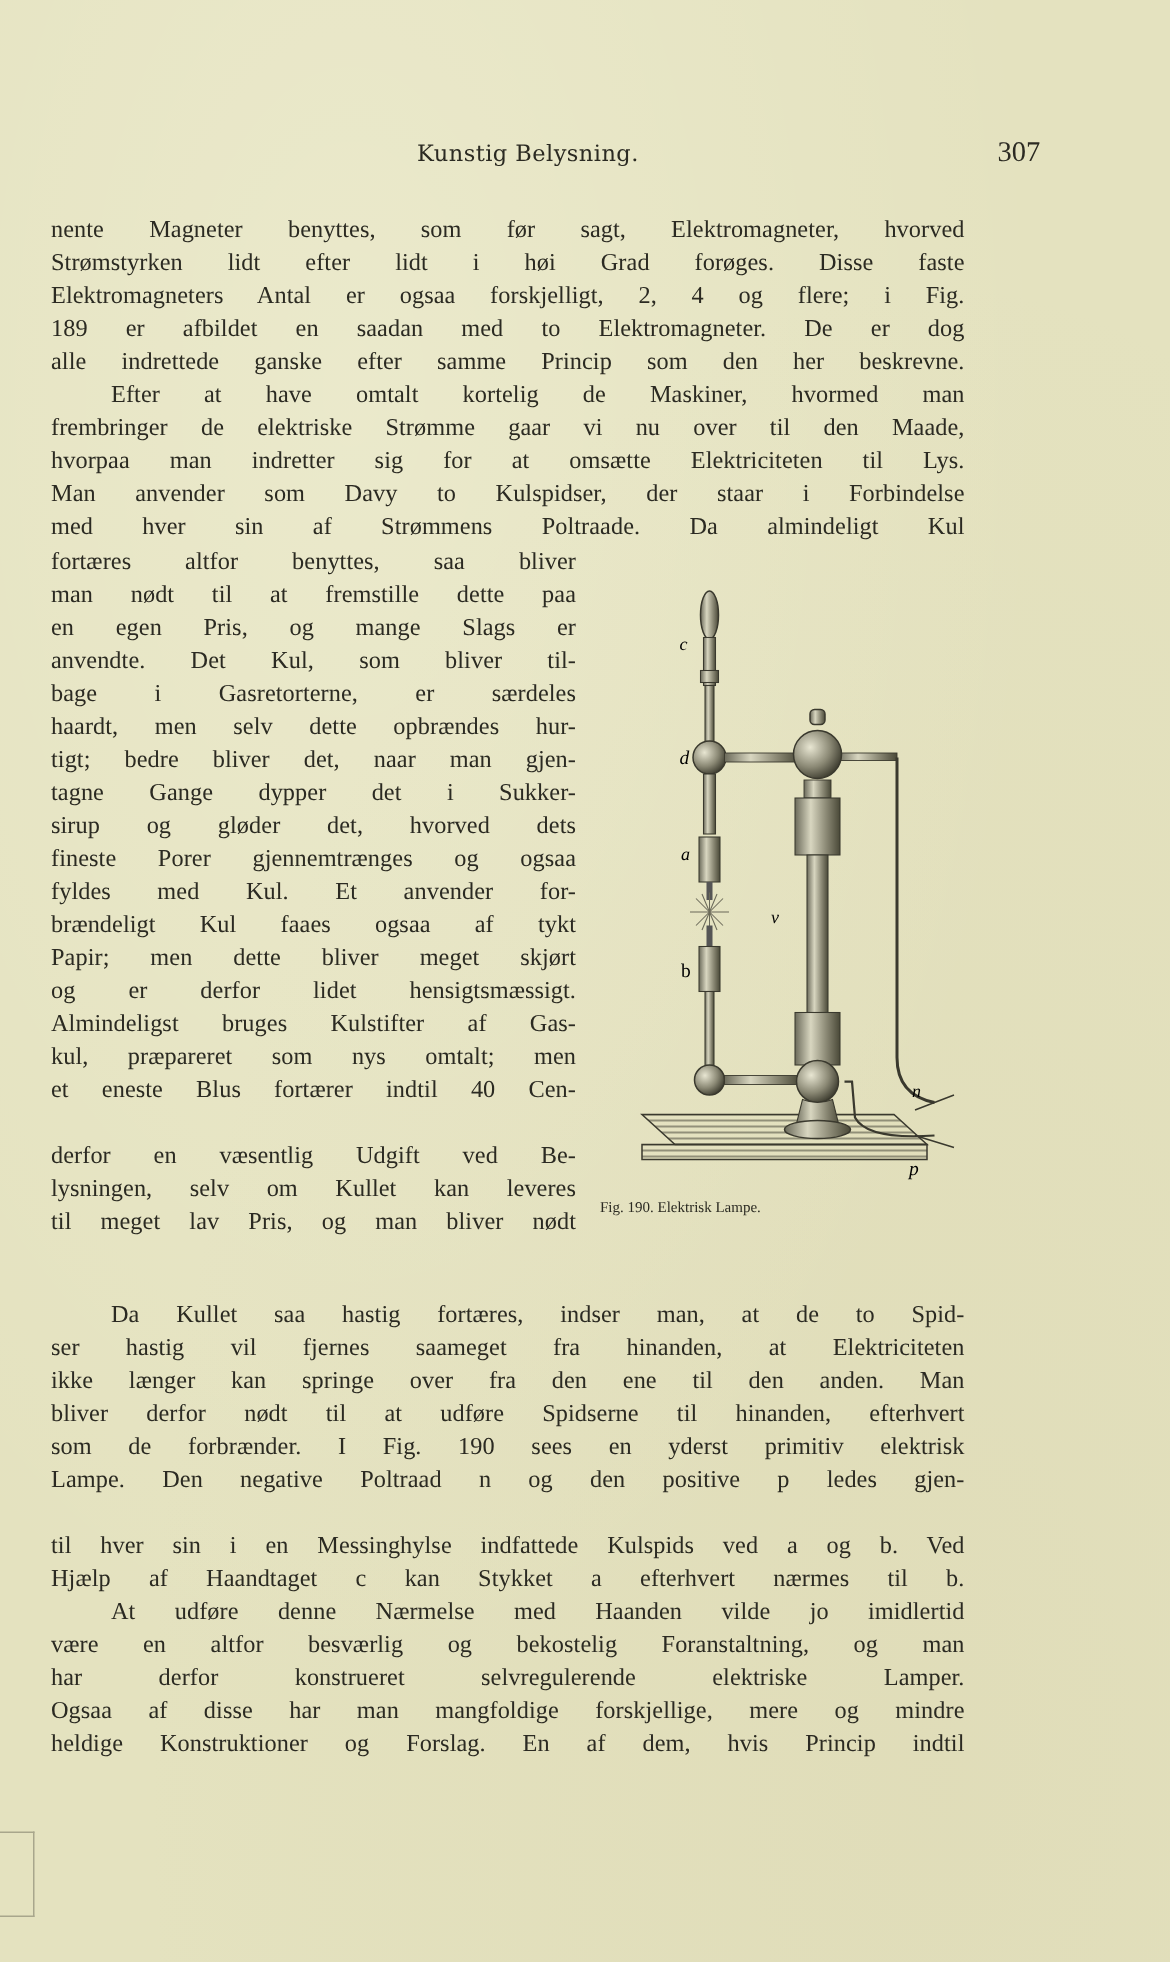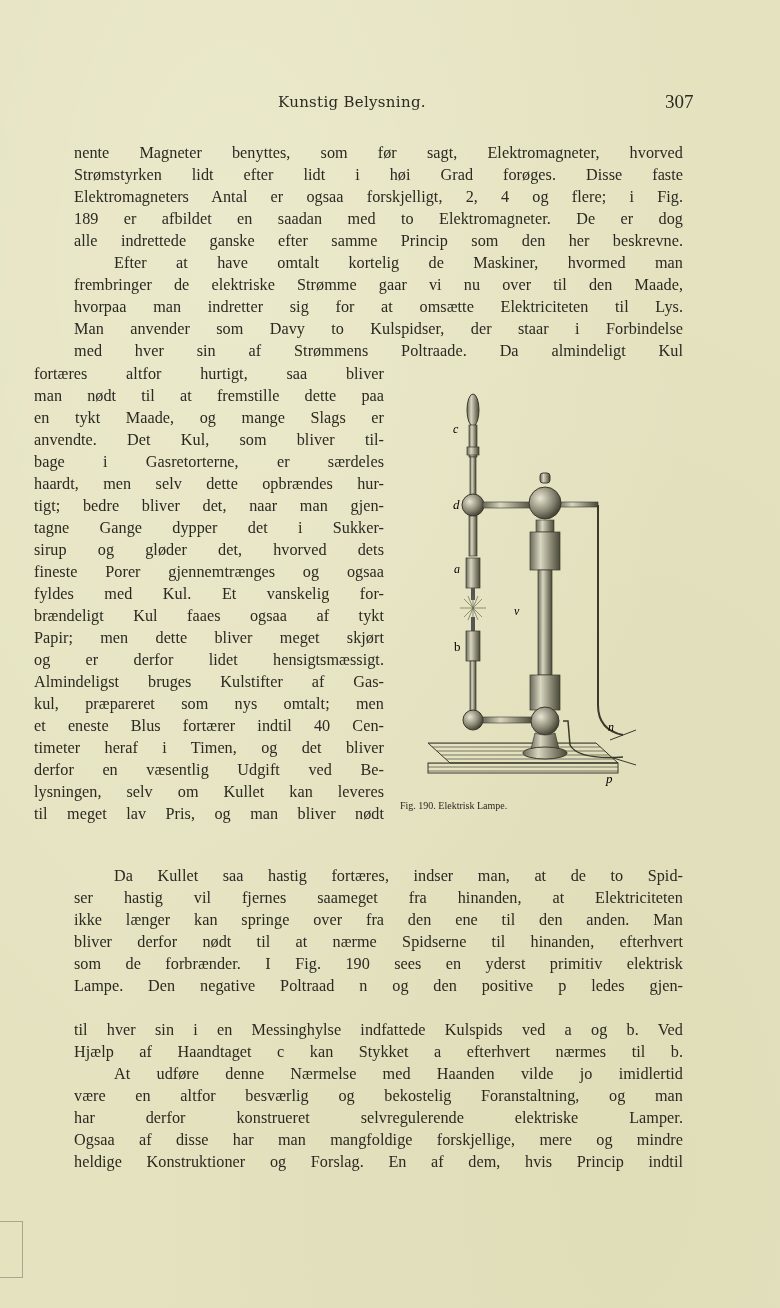--- a/index.html
+++ b/index.html
@@ -23,21 +23,21 @@
   .page-number {
     position:absolute; left:609px; top:-2px; font-size:19px;
     font-family: "Liberation Serif", serif;
     margin-left: 40px;
   }
   .line {
     position:absolute; left:34px; font-size:16.2px; line-height:22px; height:22px;
     white-space:nowrap; letter-spacing:0.05px;
     font-family: "Liberation Serif", serif;
   }
-  .full { width:609px; text-align:justify; text-align-last:justify;margin-left:40px; }
+  .full { width:609px; text-align:justify; text-align-last:justify; }
   .narrow { width:350px; text-align:justify; text-align-last:justify; }
   .last { text-align-last:left; }
   .indent { padding-left:40px; box-sizing:border-box; }
   .figure {
     position:absolute; left:398px; top:385px; width:240px; height:440px;
   }
   .caption {
     position:absolute; left:400px; top:800px; width:250px; font-size:10px;
     font-family: "Liberation Serif", serif; white-space:nowrap;
   }
@@ -60,38 +60,37 @@
   <div class="line full" style="top:164px">Strømstyrken lidt efter lidt i høi Grad forøges.   Disse faste</div>
   <div class="line full" style="top:186px">Elektromagneters Antal er ogsaa forskjelligt, 2, 4 og flere; i Fig.</div>
   <div class="line full" style="top:208px">189 er afbildet en saadan med to Elektromagneter.  De er dog</div>
   <div class="line full" style="top:230px">alle indrettede ganske efter samme Princip som den her beskrevne.</div>
   <div class="line full indent" style="top:252px">Efter at have omtalt kortelig de Maskiner, hvormed man</div>
   <div class="line full" style="top:274px">frembringer de elektriske Strømme gaar vi nu over til den Maade,</div>
   <div class="line full" style="top:296px">hvorpaa man indretter sig for at omsætte Elektriciteten til Lys.</div>
   <div class="line full" style="top:318px">Man anvender som Davy to Kulspidser, der staar i Forbindelse</div>
   <div class="line full" style="top:340px">med hver sin af Strømmens Poltraade.   Da almindeligt Kul</div>
 
-  <div class="line narrow" style="top:363px">fortæres  altfor  hurtigt,  saa  bliver</div>
+  <div class="line narrow" style="top:363px">fortæres  altfor  benyttes,  saa  bliver</div>
   <div class="line narrow" style="top:385px">man  nødt til at fremstille  dette paa</div>
-  <div class="line narrow" style="top:407px">en  tykt  Maade,  og  mange  Slags  er</div>
+  <div class="line narrow" style="top:407px">en  egen  Pris,  og  mange  Slags  er</div>
   <div class="line narrow" style="top:429px">anvendte.   Det  Kul,  som  bliver  til-</div>
   <div class="line narrow" style="top:451px">bage  i  Gasretorterne,  er  særdeles</div>
   <div class="line narrow" style="top:473px">haardt, men selv dette opbrændes hur-</div>
   <div class="line narrow" style="top:495px">tigt; bedre bliver det, naar man gjen-</div>
   <div class="line narrow" style="top:517px">tagne  Gange  dypper  det  i  Sukker-</div>
   <div class="line narrow" style="top:539px">sirup  og  gløder  det,  hvorved  dets</div>
   <div class="line narrow" style="top:561px">fineste Porer gjennemtrænges og ogsaa</div>
-  <div class="line narrow" style="top:583px">fyldes  med  Kul.   Et  vanskelig  for-</div>
+  <div class="line narrow" style="top:583px">fyldes  med  Kul.   Et  anvender  for-</div>
   <div class="line narrow" style="top:605px">brændeligt  Kul  faaes  ogsaa  af  tykt</div>
   <div class="line narrow" style="top:627px">Papir;  men  dette  bliver  meget  skjørt</div>
   <div class="line narrow" style="top:649px">og  er  derfor  lidet  hensigtsmæssigt.</div>
   <div class="line narrow" style="top:671px">Almindeligst bruges Kulstifter af Gas-</div>
   <div class="line narrow" style="top:693px">kul,  præpareret  som nys omtalt;  men</div>
   <div class="line narrow" style="top:715px">et eneste  Blus  fortærer indtil 40 Cen-</div>
-  <div class="line narrow" style="top:737px">timeter  heraf  i  Timen,  og  det  bliver</div>
   <div class="line narrow" style="top:759px">derfor  en  væsentlig  Udgift  ved  Be-</div>
   <div class="line narrow" style="top:781px">lysningen,  selv om Kullet kan leveres</div>
   <div class="line narrow" style="top:803px">til meget lav Pris, og man bliver nødt</div>
 
   <div class="figure">
     <svg width="240" height="420" viewBox="0 0 240 420">
       <defs>
         <linearGradient id="metal" x1="0" x2="1">
           <stop offset="0" stop-color="#6b6a5a"></stop>
           <stop offset="0.35" stop-color="#d8d6c0"></stop>
@@ -160,21 +159,21 @@
       <text x="116" y="230" font-size="12" font-style="italic" font-family="Liberation Serif, serif">v</text>
       <text x="210" y="346" font-size="12" font-style="italic" font-family="Liberation Serif, serif">n</text>
       <text x="208" y="398" font-size="13" font-style="italic" font-family="Liberation Serif, serif">p</text>
     </svg>
   </div>
   <div class="caption">Fig. 190.   Elektrisk Lampe.</div>
 
   <div class="line full" style="top:887px">ser hastig vil fjernes saameget fra hinanden, at Elektriciteten</div>
   <div class="line full indent" style="top:865px">Da Kullet saa hastig fortæres, indser man, at de to Spid-</div>
   <div class="line full" style="top:909px">ikke længer kan springe over fra den ene til den anden.   Man</div>
-  <div class="line full" style="top:931px">bliver derfor nødt til at nærme Spidserne til hinanden, efterhvert</div>
+  <div class="line full" style="top:931px">bliver derfor nødt til at udføre Spidserne til hinanden, efterhvert</div>
   <div class="line full" style="top:953px">som de forbrænder.   I Fig. 190 sees en yderst primitiv elektrisk</div>
   <div class="line full" style="top:975px">Lampe.   Den negative Poltraad n og den positive p ledes gjen-</div>
   <div class="line full" style="top:1019px">til hver sin i en Messinghylse indfattede Kulspids ved a og b.   Ved</div>
   <div class="line full" style="top:1041px">Hjælp af Haandtaget c kan Stykket a efterhvert nærmes til b.</div>
   <div class="line full indent" style="top:1063px">At udføre denne Nærmelse med Haanden vilde jo imidlertid</div>
   <div class="line full" style="top:1085px">være en altfor besværlig og bekostelig Foranstaltning, og man</div>
   <div class="line full" style="top:1107px">har derfor konstrueret selvregulerende elektriske Lamper.</div>
   <div class="line full" style="top:1129px">Ogsaa af disse har man mangfoldige forskjellige, mere og mindre</div>
   <div class="line full" style="top:1151px">heldige Konstruktioner og Forslag.   En af dem, hvis Princip indtil</div>
 

